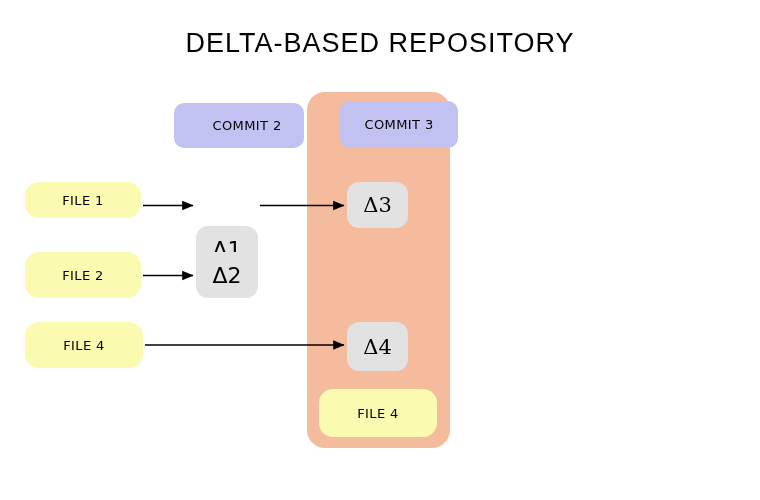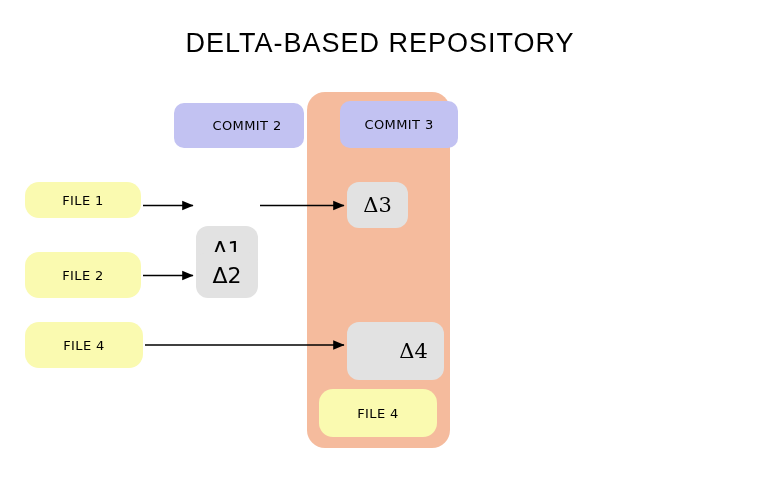--- a/index.html
+++ b/index.html
@@ -74,21 +74,21 @@
   #commit-1 { left: 26px;  top: 103px; width: 115px; height: 45px; }
   #commit-2 { left: 174px; top: 103px; width: 114px; height: 45px; padding-left: 16px; }
   #commit-3 { left: 320px; top: 101px; width: 118px; height: 47px; margin-left: 20px; }
   #file-1   { left: 25px;  top: 182px; width: 116px; height: 36px; }
   #file-2   { left: 25px;  top: 252px; width: 116px; height: 46px; }
   #file-3   { left: 25px;  top: 322px; width: 118px; height: 46px; }
   #file-4   { left: 319px; top: 389px; width: 118px; height: 48px; }
   #delta-1  { left: 196px; top: 182px; width: 62px;  height: 46px; margin-top: 44px; }
   #delta-2  { left: 196px; top: 252px; width: 62px;  height: 46px; }
   #delta-3  { left: 347px; top: 182px; width: 61px;  height: 46px; }
-  #delta-4  { left: 347px; top: 322px; width: 61px;  height: 58px; padding-left: 36px; }
+  #delta-4  { left: 347px; top: 322px; width: 61px;  height: 49px; }
   .arrows {
     position: absolute;
     left: 0; top: 0;
     width: 760px; height: 500px;
     z-index: 2;
     pointer-events: none;
   }
 </style>
 </head>
 <body>

